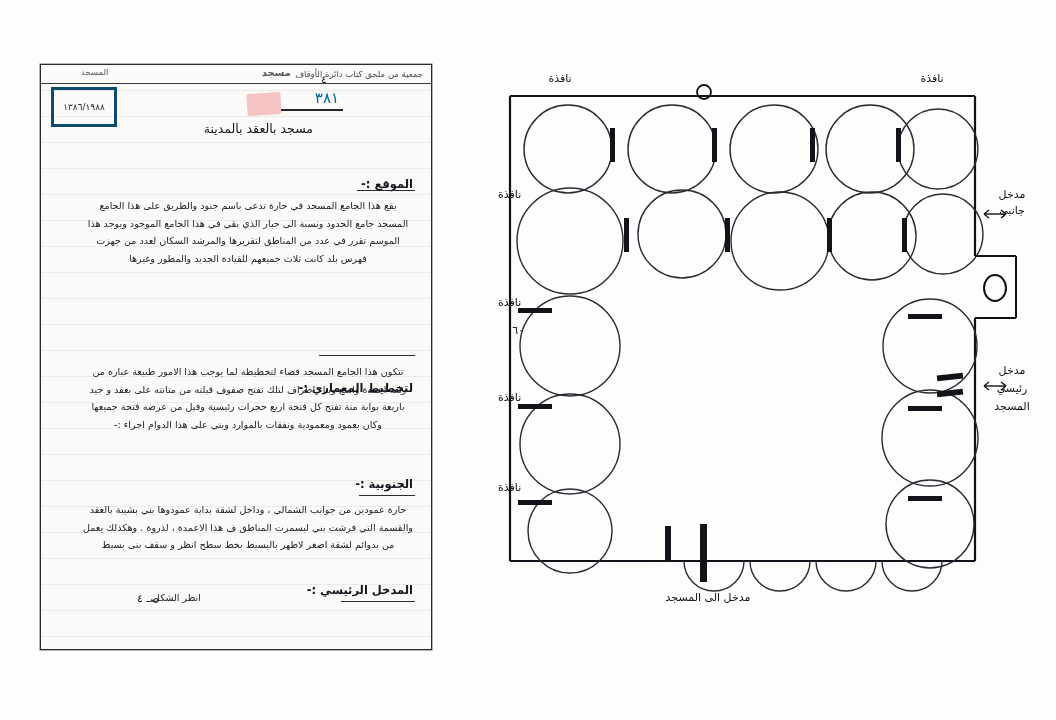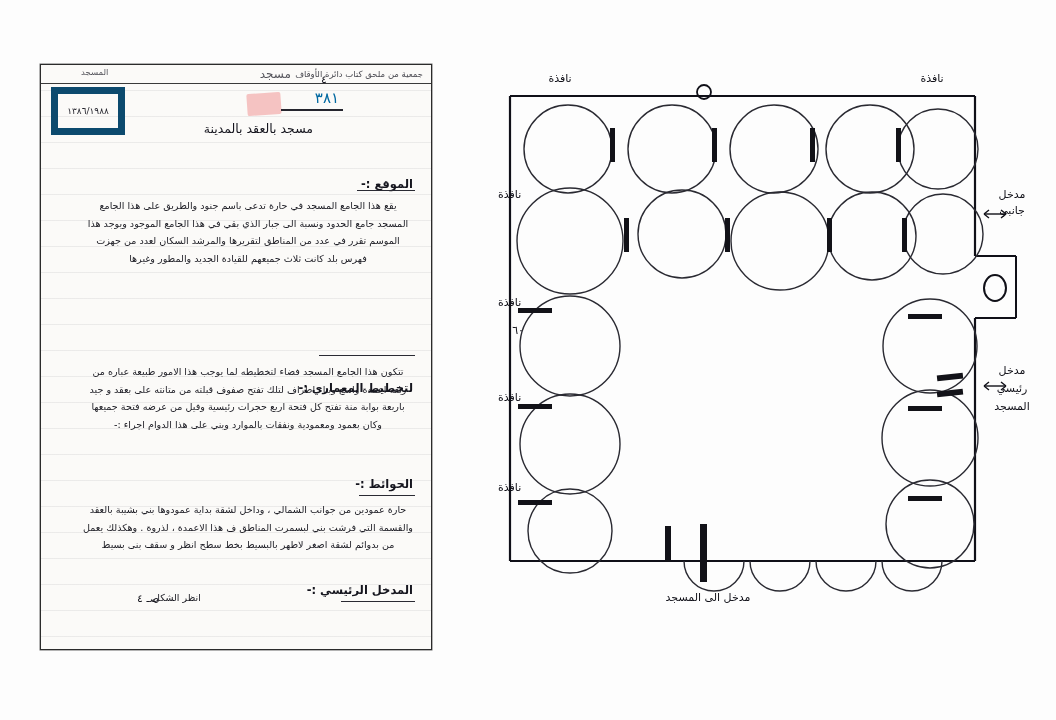--- a/index.html
+++ b/index.html
@@ -61,42 +61,43 @@
     font-size: 8.5px;
     color: #2a2a33;
     direction: rtl;
     letter-spacing: .2px;
     opacity: .85;
   }
   #hdr-center {
     position: absolute;
     right: 140px;
     top: 2px;
-    font-size: 12px;
+    font-size: 10px;
     color: #2a2a33;
     direction: rtl;
     opacity: .8;
+    font-weight: bold;
   }
   #hdr-title {
     position: absolute;
     left: 40px;
     top: 2px;
     font-size: 8.5px;
     color: #2a2a33;
     direction: rtl;
     opacity: .8;
   }
 
   #ref-box {
     position: absolute;
     left: 10px;
     top: 22px;
     width: 60px;
     height: 34px;
-    border: 7px solid #0c4a6e;
+    border: 3px solid #0c4a6e;
     font-size: 9px;
     color: #1d1d26;
     display: flex;
     align-items: center;
     justify-content: center;
     direction: rtl;
   }
 
   #serial-num {
     position: absolute;
@@ -241,21 +242,21 @@
 لعدد من جهزت فهرس بلد كانت ثلاث جميعهم للقيادة الجديد والمطور وغيرها</div>
 
     <div class="field-label" style="right:18px; top:272px;margin-top:44px;">لتخطيط المعماري :-</div>
     <div class="field-underline" style="right:16px; top:290px; width:96px;"></div>
     <div class="para" style="top:298px;">تتكون هذا الجامع المسجد فضاء لتخطيطه لما يوجب هذا الامور طبيعة
 عباره من ربعة اعمدة واسع وبناء اطراف لتلك تفتح صفوف
 قبلته من متانته على بعقد و جيد باربعة بوابة منة تفتح كل فتحة اربع
 حجرات رئيسية وفيل من عرضه فتحة جميعها وكان بعمود ومعمودية
 ونفقات بالموارد وبني على هذا الدوام اجراء :-</div>
 
-    <div class="field-label" style="right:18px; top:412px;">الحوائط :-</div>
+    <div class="field-label" style="right:18px; top:412px;">الجنوبية :-</div>
     <div class="field-underline" style="right:16px; top:430px; width:56px;"></div>
     <div class="para" style="top:436px;">حارة عمودين من جوانب الشمالي ، وداخل لشقة بداية عمودوها
 بني بشيبة بالعقد والقسمة التي فرشت بني لبسمرت المناطق ف
 هذا الاعمدة ، لذروة . وهكذلك يعمل من بدوائم لشقة اصغر لاطهر
 بالبسيط بخط سطح انظر و سقف بنى بسيط</div>
 
     <div class="field-label" style="right:18px; top:518px;">المدخل الرئيسي :-</div>
     <div class="field-underline" style="right:16px; top:536px; width:74px;"></div>
 
 

